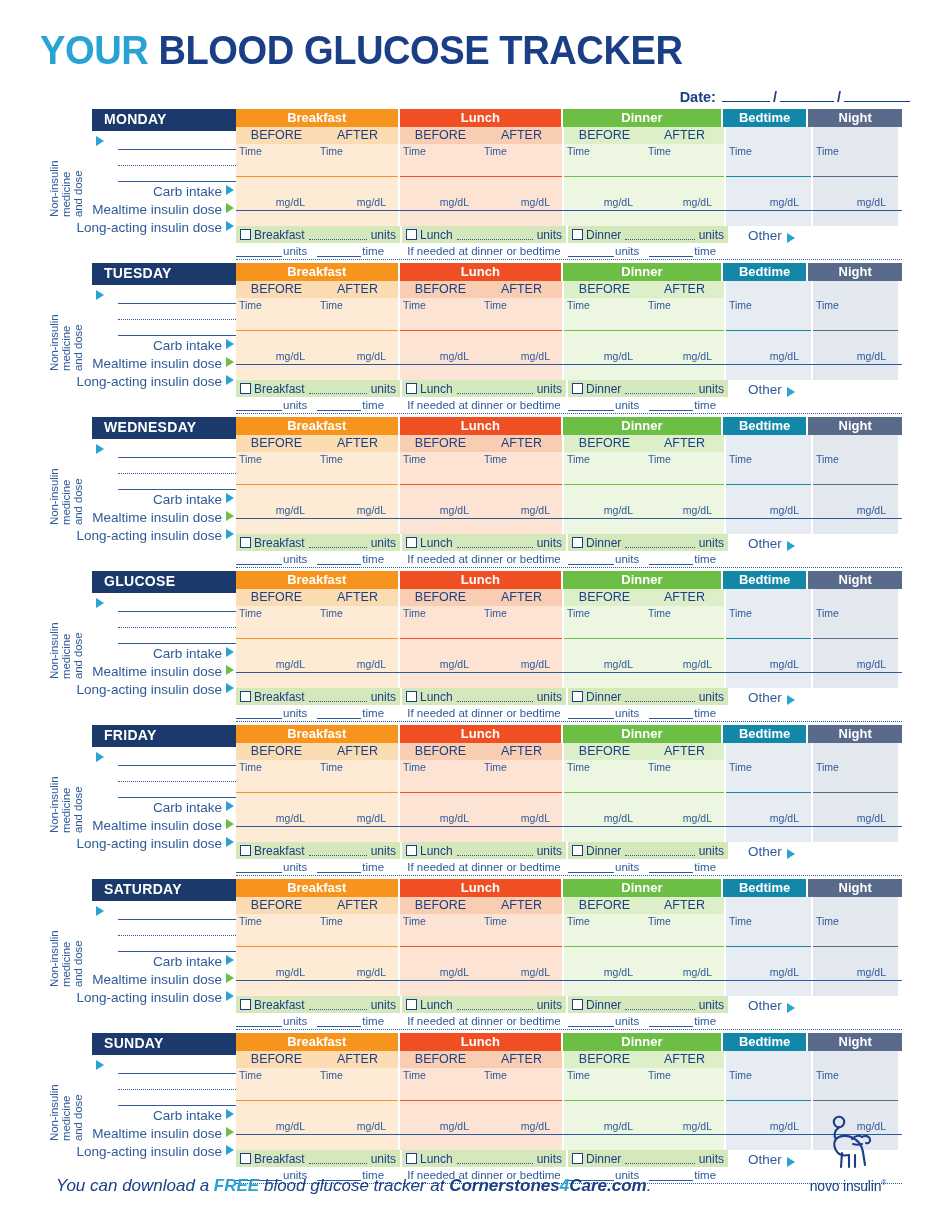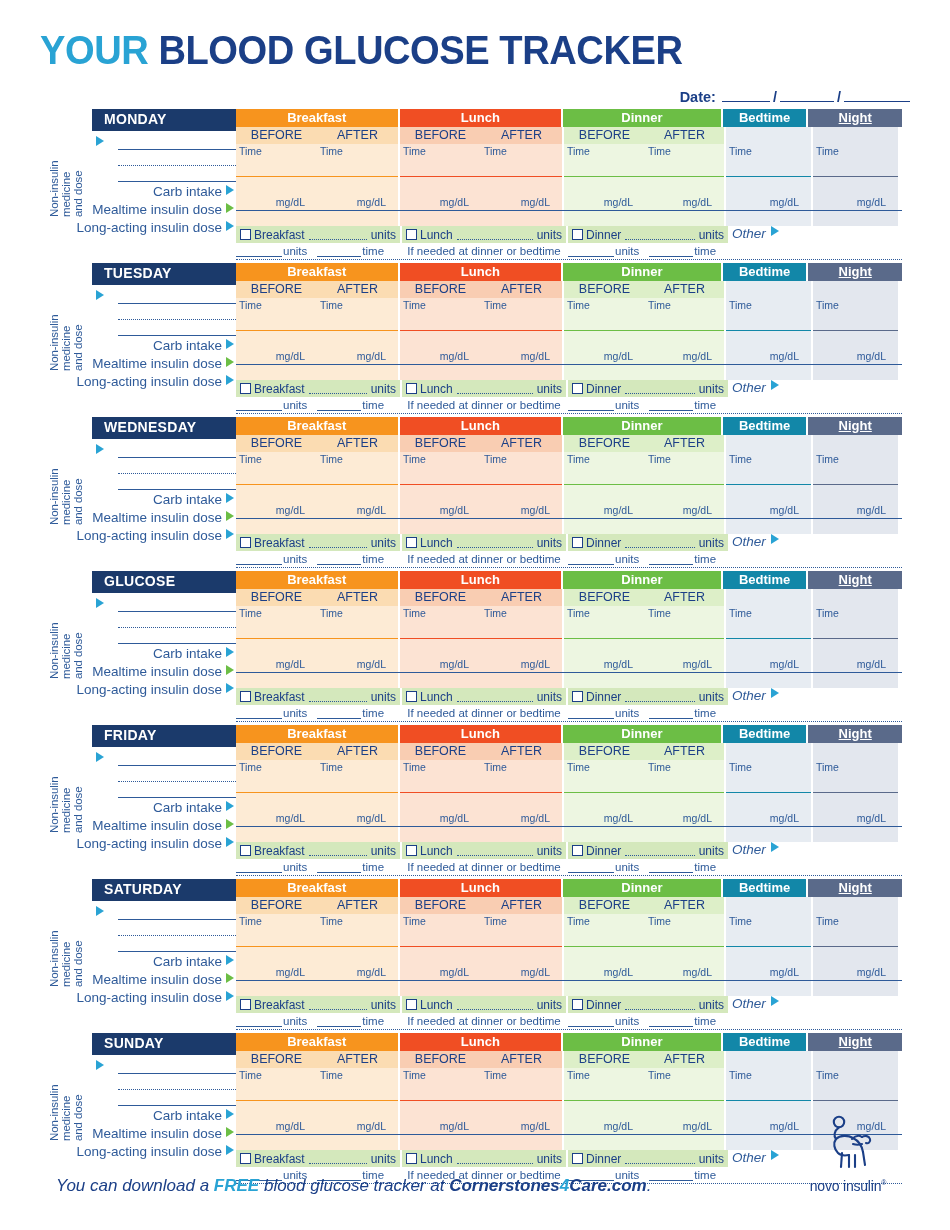--- a/index.html
+++ b/index.html
@@ -173,21 +173,21 @@
     text-align: center;
     padding: 1px 0 2px 0;
     height: 15px;
     line-height: 15px;
     box-sizing: content-box;
   }
   .meal-head.breakfast { background: #F7941E; width: 164px; }
   .meal-head.lunch     { background: #F04E23; width: 164px; }
   .meal-head.dinner    { background: #6CBE45; width: 160px; }
   .meal-head.bedtime   { background: #1287A8; width: 85px; }
-  .meal-head.night     { background: #5A6A8A; width: 95px; text-decoration: underline; }
+  .meal-head.night     { background: #5A6A8A; width: 95px; }
 
   .ba-row { display: flex; }
   .ba-cell {
     font-size: 12.5px;
     color: #1B3F87;
     text-align: center;
     width: 81px;
     padding: 1px 0 2px 0;
     height: 14px;
     line-height: 14px;
@@ -268,24 +268,23 @@
     border-bottom: 1.2px dotted #2E5A99;
     margin: 0 4px;
     height: 9px;
   }
   .ins-units { margin-right: 4px; }
   .other-cell {
     width: 172px;
     font-size: 13.5px;
     color: #2E5A99;
     display: flex;
-    align-items: flex-start;
-    padding-left: 4px;
+    align-items: flex-end;
+    padding-left: 20px;
     box-sizing: border-box;
-    font-style: italic;
   }
   .other-cell .tri {
     display: inline-block;
     width: 0; height: 0;
     border-left: 8px solid #29A3D4;
     border-top: 5px solid transparent;
     border-bottom: 5px solid transparent;
     margin-left: 5px;
   }
 

